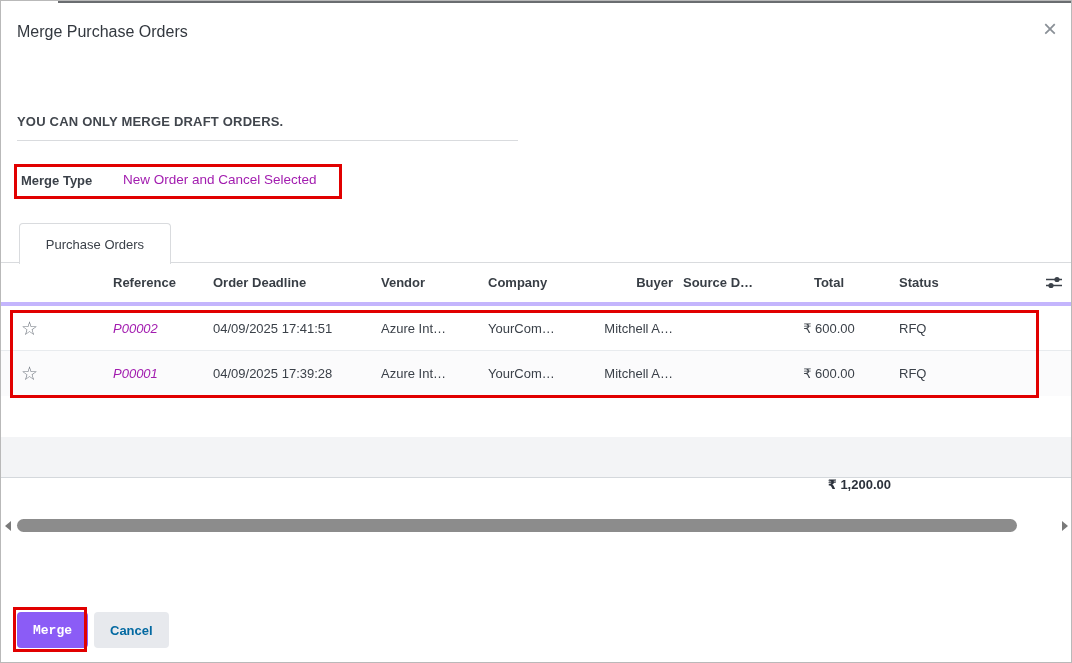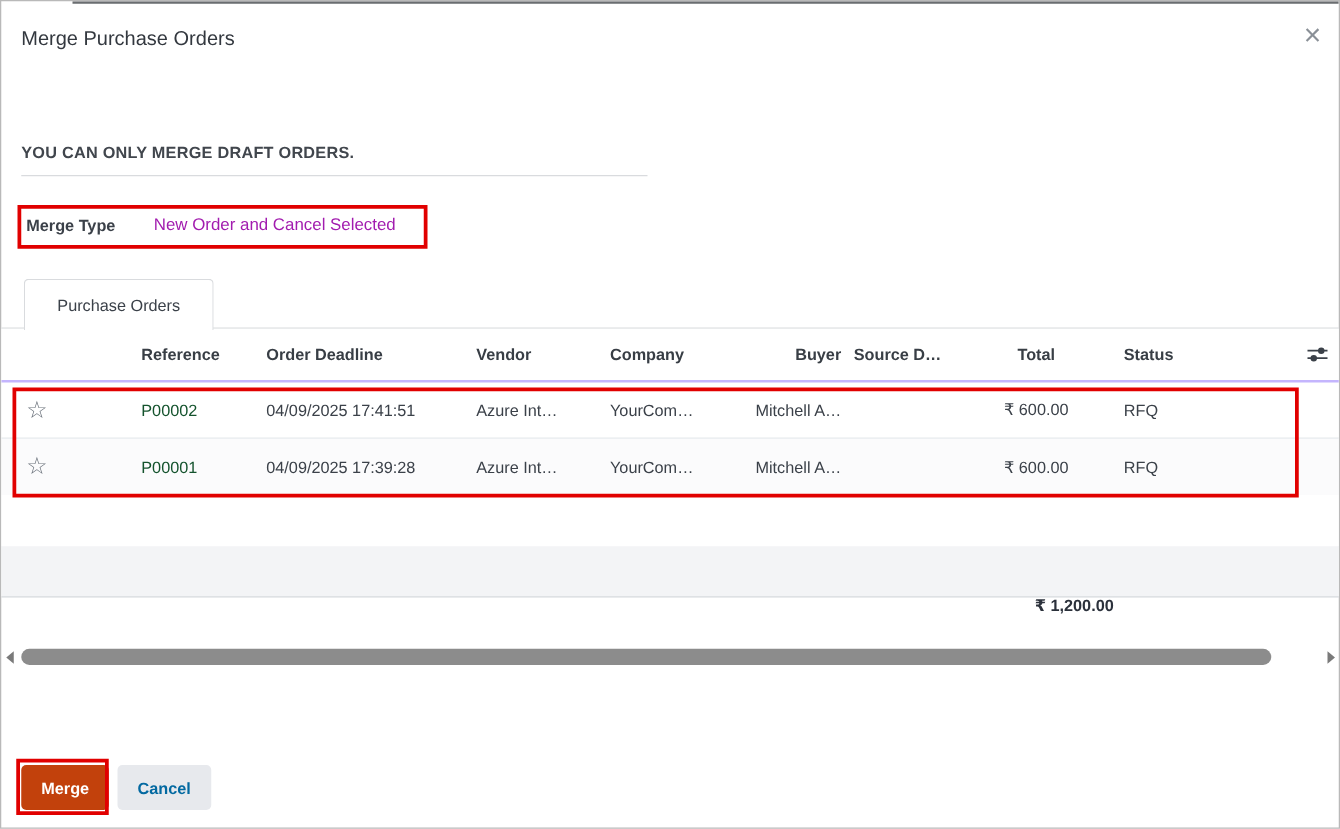--- a/index.html
+++ b/index.html
@@ -28,53 +28,53 @@
 
   
   .tab { top:222px; left:18px; width:152px; height:41px; background:#fff;
          border:1px solid #d9dbde; border-bottom:none; border-radius:4px 4px 0 0;
          display:flex; align-items:center; justify-content:center; z-index:3;
          font-size:13px; font-weight:500; color:#3b4149; cursor:pointer; }
   .notebook-line { top:261px; left:0; width:1072px; height:1px; background:#d9dbde; z-index:1; }
 
   
   .thead, .trow { left:0; width:1072px; display:flex; align-items:center; font-size:13px; }
-  .thead { top:262px; height:43px; font-weight:700; color:#383e45; border-bottom:2px solid #c4b5fd; background:#fff; z-index:2; }
+  .thead { top:262px; height:43px; font-weight:700; color:#383e45; border-bottom:4px solid #c4b5fd; background:#fff; z-index:2; }
   .trow  { height:44px; color:#3b4149; }
   .row-1 { top:305px; background:#ffffff; }
   .row-2 { top:349px; height:46px; background:#fbfbfc; border-top:1px solid #e8ebee; }
   .c-star   { width:100px; padding-left:20px; }
   .c-ref    { width:100px; padding-left:12px; }
   .c-dead   { width:170px; padding-left:12px; }
   .c-vendor { width:108px; padding-left:10px; }
   .c-comp   { width:90px;  padding-left:9px; }
   .c-buyer  { width:104px; padding-left:9px;text-align:right; }
   .c-src    { width:96px;  padding-left:10px; }
   .c-total  { width:120px; text-align:center; }
   .c-status { width:100px; padding-left:10px; }
   .c-opt    { flex:1; display:flex; justify-content:flex-end; padding-right:10px; }
   .cell { white-space:nowrap; overflow:hidden; }
-  .link { color:#14532d; cursor:pointer; }
+  .link { color:#a21caf; cursor:pointer;font-style:italic; }
   .star { font-size:19px; color:#6e757e; cursor:pointer; line-height:1; }
 
   .empty-row-a { top:395px; left:0; width:1072px; height:41px; background:#ffffff; }
   .empty-row-b { top:436px; left:0; width:1072px; height:40px; background:#f3f4f6; }
   .total-divider { top:476px; left:0; width:1072px; height:1px; background:#d4d8dc; }
   .grand-total { top:476px; left:0; width:890px; text-align:right; font-size:13px; font-weight:700; color:#2b313b; }
 
   
   .hscroll-track { top:516px; left:0; width:1072px; height:17px; }
   .hscroll-thumb { top:518px; left:16px; width:1000px; height:13px; background:#8c8c8c; border-radius:7px; cursor:grab; }
   .arrow-left  { top:520px; left:4px;  width:0; height:0; border-top:5px solid transparent; border-bottom:5px solid transparent; border-right:6px solid #7a7a7a; }
   .arrow-right { top:520px; left:1061px; width:0; height:0; border-top:5px solid transparent; border-bottom:5px solid transparent; border-left:6px solid #7a7a7a; }
 
   
   .btn { position:absolute; top:611px; height:36px; border:none; border-radius:4px;
          font-family:inherit; font-size:13px; font-weight:700; cursor:pointer; padding:0 16px; }
-  .btn-merge  { left:16px; background:#c2410c; color:#ffffff; }
+  .btn-merge  { left:16px; background:#8b5cf6; color:#ffffff;font-family:Liberation Mono, monospace; }
   .btn-cancel { left:93px; background:#e7e9ed; color:#0369a1; }
 
   
   .anno { position:absolute; border:3px solid #e10000; pointer-events:none; z-index:5; }
   .anno-merge-type { top:163px; left:13px; width:328px; height:35px; }
   .anno-rows       { top:309px; left:9px;  width:1029px; height:88px; }
   .anno-merge-btn  { top:606px; left:12px; width:74px;  height:45px; }
 
   svg { display:block; }
 </style>

